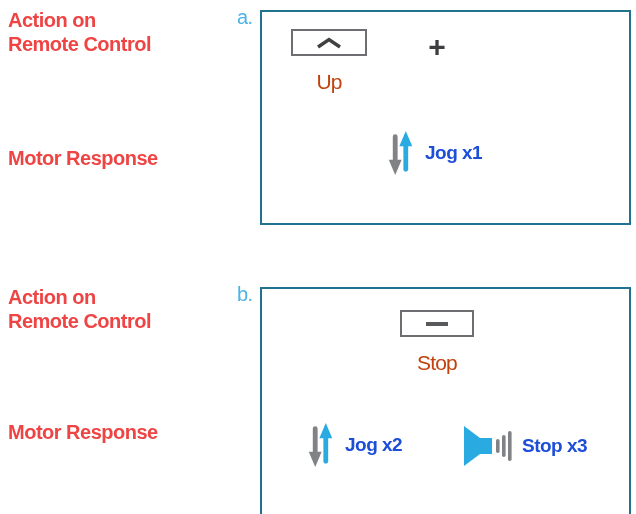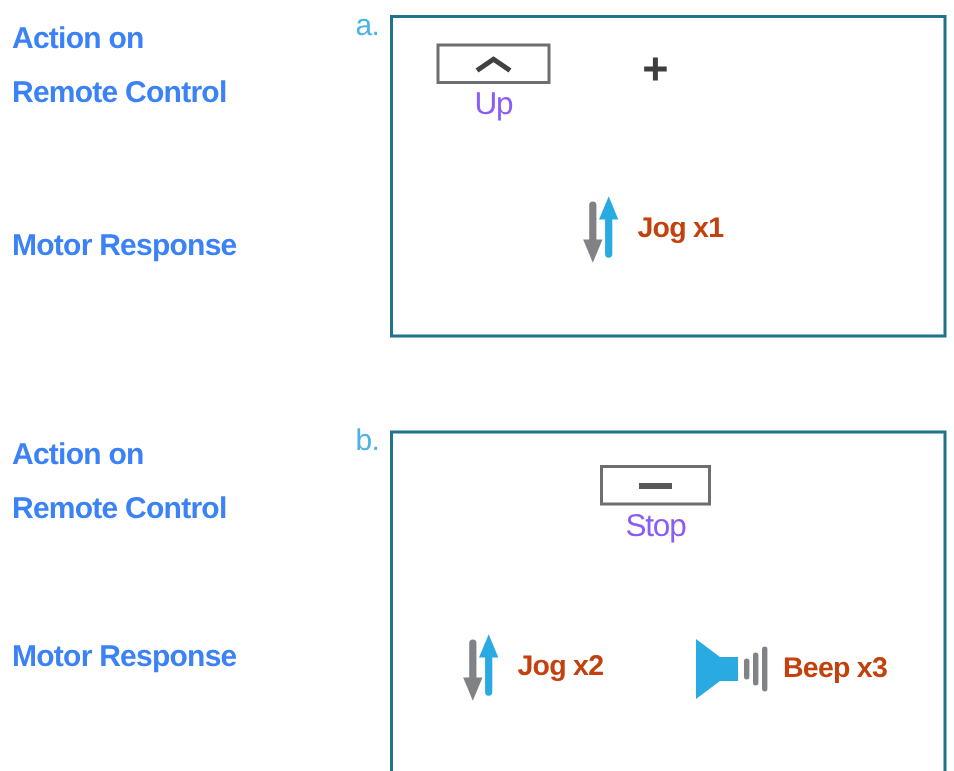--- a/index.html
+++ b/index.html
@@ -3,53 +3,53 @@
 <meta charset="utf-8">
 <style>
   * { margin:0; padding:0; box-sizing:border-box; }
   html,body { background:#ffffff; }
   .root {
     position:relative; width:636px; height:514px; background:#ffffff;
     font-family:"Liberation Sans", sans-serif; overflow:hidden;
   }
   .side-label {
     position:absolute; left:8px;
-    font-size:20px; font-weight:bold; color:#3b82f6;
-    line-height:36px; letter-spacing:-0.5px; white-space:pre-line;
+    font-size:20px; font-weight:bold; color:#ef4444;
+    line-height:24px; letter-spacing:-0.5px; white-space:pre-line;
   }
   .letter {
     position:absolute; left:237px; width:22px;
     font-size:20px; color:#4db3e6; letter-spacing:-0.5px;
   }
   .panel {
     position:absolute; left:260px; width:371px;
     border:2px solid #21728f; background:#ffffff;
   }
   .btn-group {
     position:absolute; display:flex; flex-direction:column; align-items:center;
   }
   .rc-button {
     width:76px; height:27px; border:2px solid #6d6e71; background:#ffffff;
     display:flex; align-items:center; justify-content:center;
   }
   .btn-caption {
-    margin-top:2px; font-size:21px; color:#8b5cf6; letter-spacing:-0.8px;
+    margin-top:14px; font-size:21px; color:#c2410c; letter-spacing:-0.8px;
   }
   .plus {
     position:absolute; width:34px; text-align:center;
     font-size:30px; font-weight:bold; color:#3e3e40; line-height:30px;
   }
   .dash {
     width:22px; height:4px; background:#58595b;
   }
   .response-row {
     position:absolute; display:flex; align-items:center;
   }
   .response-label {
-    font-size:19px; font-weight:bold; color:#c2410c; letter-spacing:-0.5px;
+    font-size:19px; font-weight:bold; color:#1d4ed8; letter-spacing:-0.5px;
   }
   .gap12 { gap:12px; }
   .gap9  { gap:9px; }
 </style>
 </head>
 <body>
 
 <div class="root">
 
   <div class="side-label" style="top:8px;">Action on
@@ -108,17 +108,17 @@
       <div class="response-label">Jog x2</div>
     </div>
 
     <div class="response-row gap9" style="left:201px; top:136px;">
       <svg width="50" height="42" viewBox="0 0 50 42">
         <polygon points="1,1 17,13 29,13 29,29 17,29 1,41" fill="#29abe2"></polygon>
         <rect x="33" y="14" width="3.6" height="14" rx="1.8" fill="#808285"></rect>
         <rect x="39" y="10" width="3.6" height="22" rx="1.8" fill="#808285"></rect>
         <rect x="45" y="6" width="3.6" height="30" rx="1.8" fill="#808285"></rect>
       </svg>
-      <div class="response-label">Beep x3</div>
+      <div class="response-label">Stop x3</div>
     </div>
   </div>
 
 </div>
 
 </body></html>

